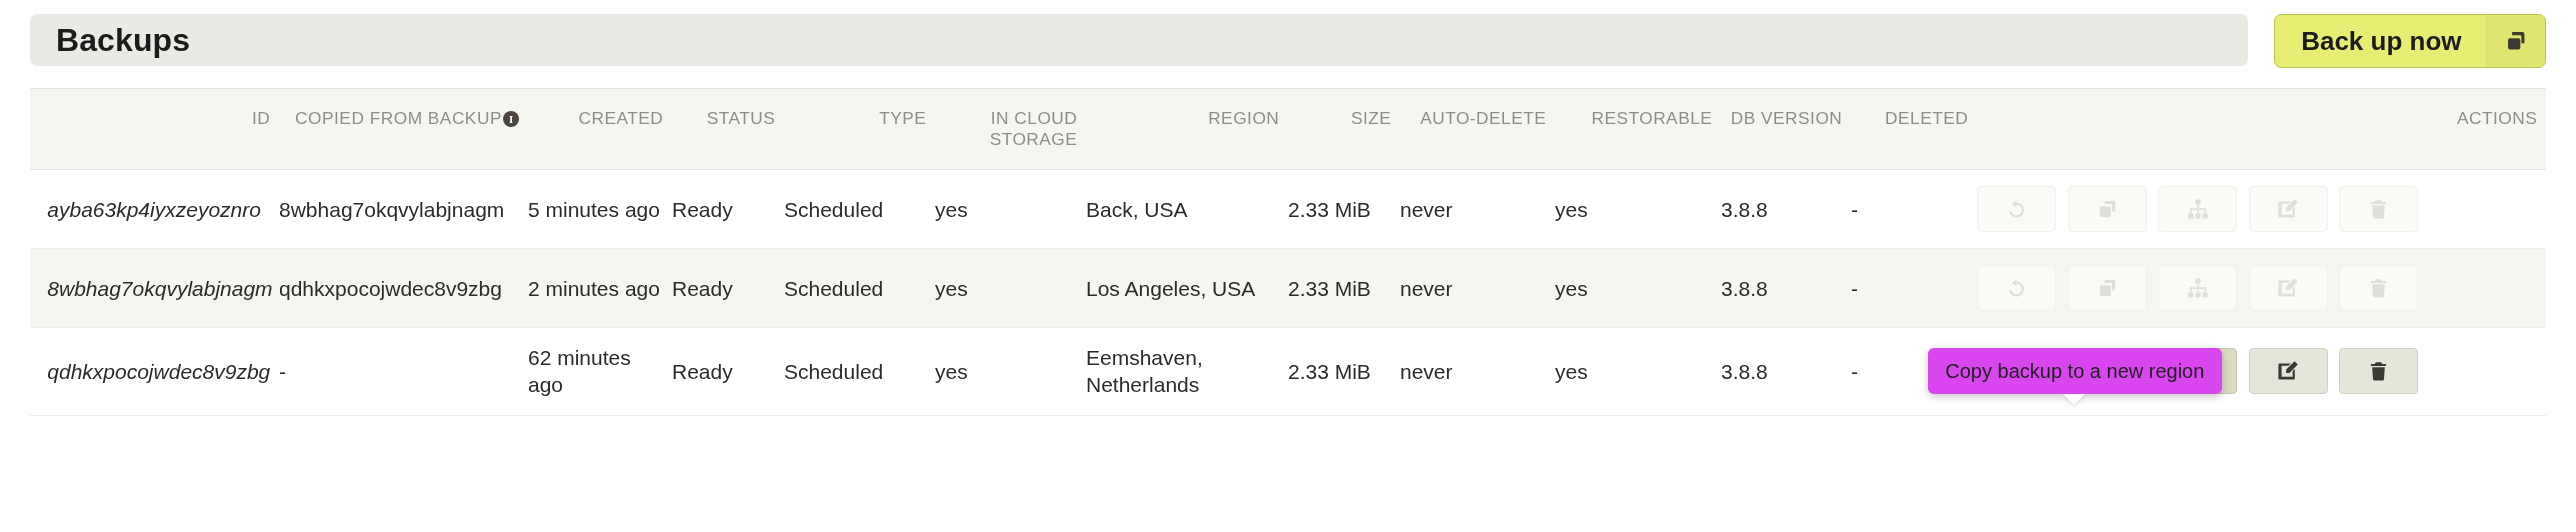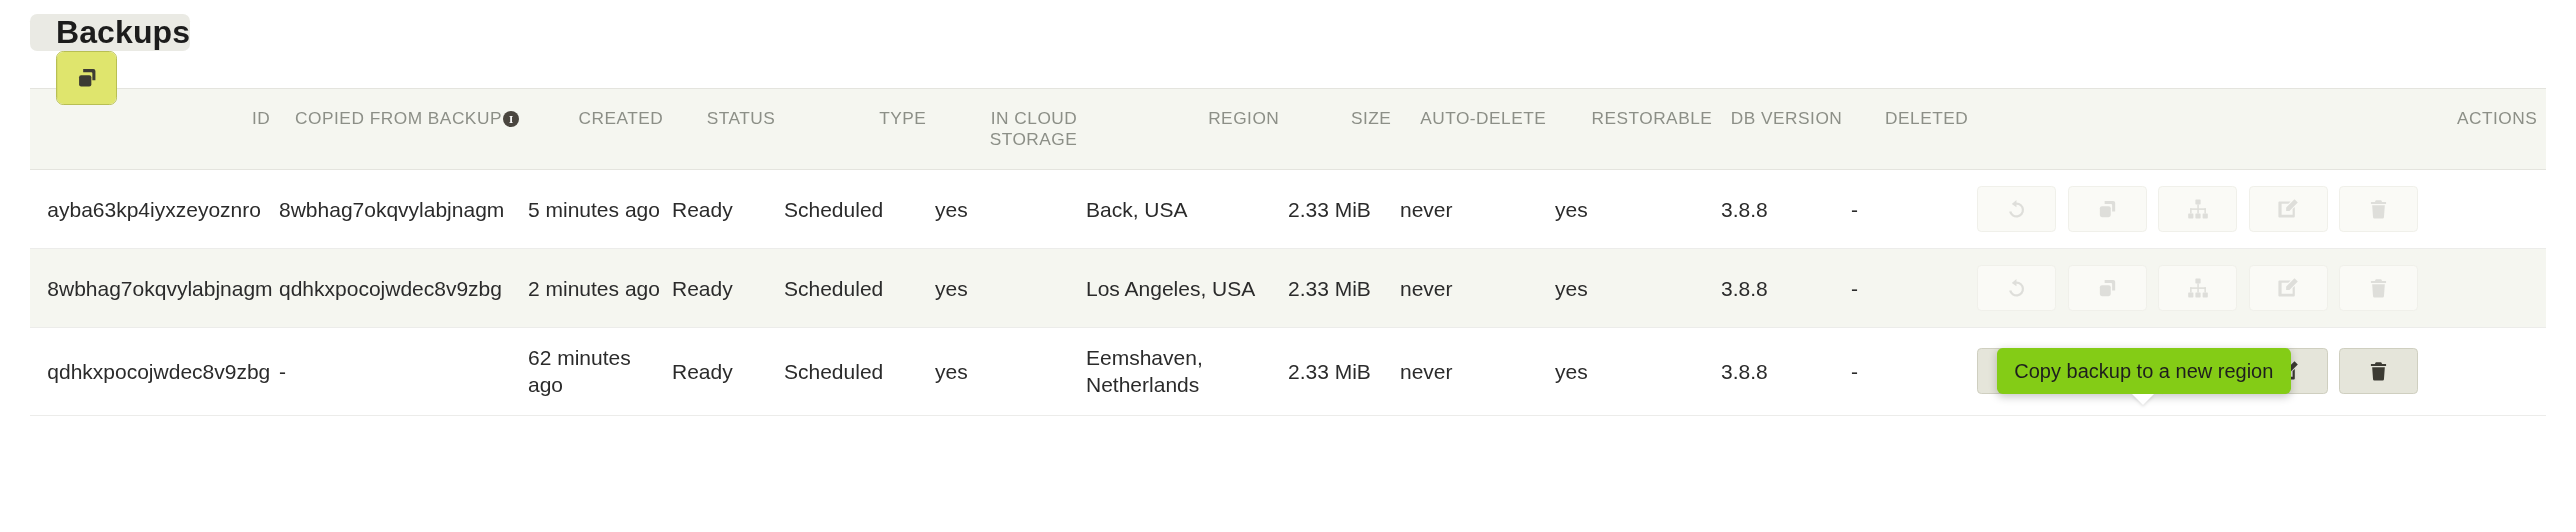--- a/index.html
+++ b/index.html
@@ -17,21 +17,20 @@
     color: #1f1f1f;
   }
 
   
   .page-head {
     display: flex;
     align-items: flex-start;
     padding: 14.4px 30px 0 30px;
     box-sizing: border-box;
     height: 88px;
-    flex-direction: column;
   }
   .title-plate {
     flex: 1 1 auto;
     background: #eaeae4;
     border-radius: 7.2px;
     height: 52px;
     display: flex;
     align-items: center;
     padding-left: 26px;
     box-sizing: border-box;
@@ -121,21 +120,21 @@
   }
 
   table.backups tbody td {
     font-size: 21px;
     color: #2b2b2b;
     padding: 16px 8.7px 16px 0;
     vertical-align: middle;
     line-height: 1.3;
     border-bottom: 0.7px solid #ececea;
   }
-  table.backups tbody td:first-child { padding-left: 17.3px; }
+  table.backups tbody td:first-child { padding-left: 17.3px; font-style: italic; }
   table.backups tbody tr.alt td { background: #f5f6f0; }
   table.backups tbody tr td.actions-cell { padding-right: 17.3px; }
 
   
   col.c-id        { width: 249px; }
   col.c-copied    { width: 249px; }
   col.c-created   { width: 144px; }
   col.c-status    { width: 112px; }
   col.c-type      { width: 151px; }
   col.c-cloud     { width: 151px; }
@@ -175,29 +174,29 @@
     background: #dadbc2;
     border: 0.7px solid #c3c4aa;
   }
   .act-btn svg { display: block; }
   .act-btn .gl { fill: #3c3b33; }
   .act-btn.disabled .gl { fill: #dededa; }
 
   
   .tooltip {
     position: absolute;
-    background: #84cc16;
+    background: #d946ef;
     color: #1e1e1e;
     font-size: 20px;
     padding: 11.5px 17.3px;
     border-radius: 5.8px;
     box-shadow: 0 2.2px 8.7px rgba(0,0,0,0.22);
     white-space: nowrap;
     z-index: 40;
-    left: 1997px;
+    left: 1928px;
     top: 348px;
   }
   .tooltip::after {
     content: "";
     position: absolute;
     bottom: -10.8px;
     left: 50%;
     margin-left: -11.5px;
     border-left: 11.5px solid transparent;
     border-right: 11.5px solid transparent;
@@ -207,20 +206,21 @@
 </style>
 </head>
 <body>
 
 <div class="page-head">
   <div class="title-plate">
     <h1>Backups</h1>
   </div>
 
   <div class="backup-now-btn">
+    <span class="bn-label">Back up now</span>
     <span class="bn-icon">
       <svg width="24.5" height="24.5" viewBox="0 0 24 24">
         <path fill="#3c3b33" d="M8 3h10a2 2 0 0 1 2 2v9h-3V7a1 1 0 0 0-1-1H8V3z"></path>
         <rect x="4" y="9" width="12" height="11" rx="2" fill="#3c3b33"></rect>
       </svg>
     </span>
   </div>
 </div>
 
 <div class="table-wrap">

